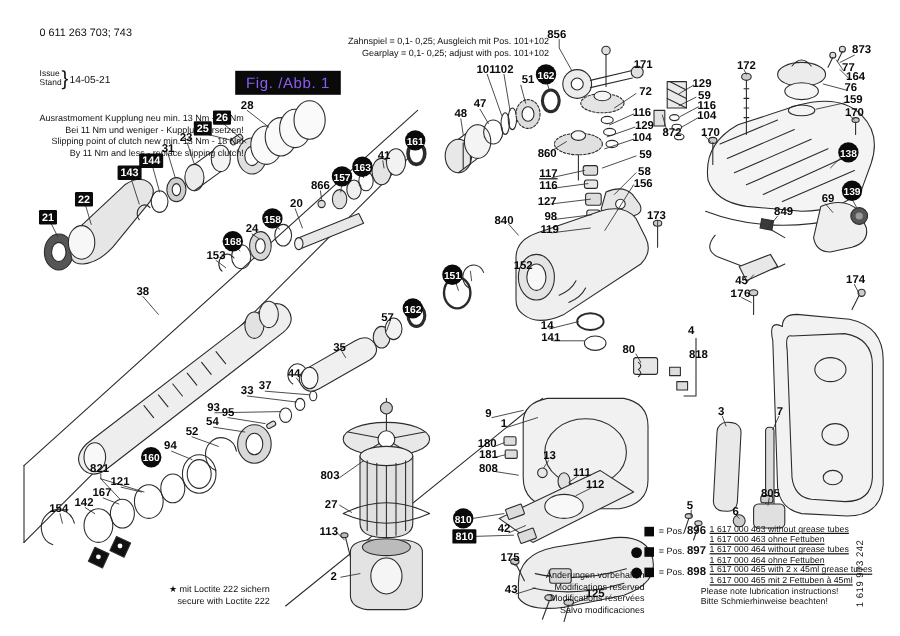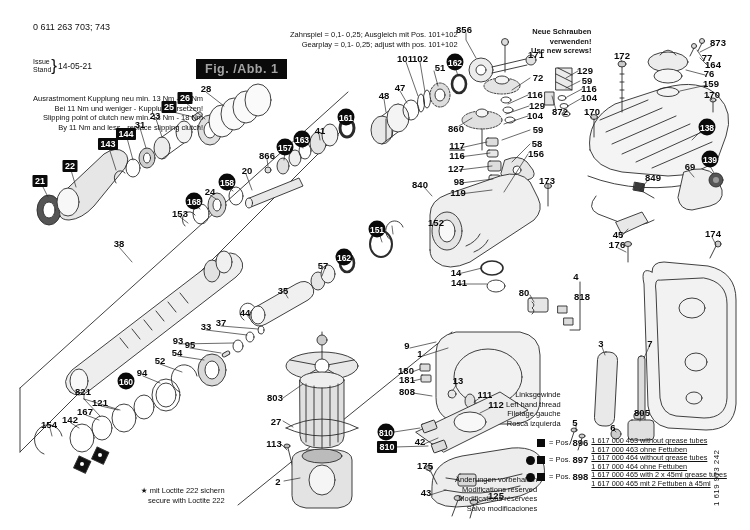--- a/index.html
+++ b/index.html
@@ -6,22 +6,22 @@
   #page{position:relative;width:750px;height:530px;background:#fff;overflow:hidden;
         font-family:"Liberation Sans",sans-serif;color:#111;}
   svg{position:absolute;left:0;top:0;}
   .note{position:absolute;font:7.5px/9.6px "Liberation Sans",sans-serif;color:#111;white-space:nowrap;text-align:right;}
   .note.bold{font-weight:bold;}
   #part-number{position:absolute;left:33px;top:22px;font-size:9px;}
   #issue-block{position:absolute;left:33px;top:56px;display:flex;align-items:center;}
   #issue-block .words{display:flex;flex-direction:column;font-size:7px;line-height:8px;}
   #issue-block .brace{font-size:17px;font-weight:200;margin:0 1px 0 0;}
   #issue-block .date{font-size:8.5px;}
-  #fig-box{position:absolute;left:196px;top:59px;background:#0a0a0a;color:#a3a3a3;
-           font-size:12.5px;font-weight:bold;padding:3px 9px;letter-spacing:.5px;}
+  #fig-box{position:absolute;left:196px;top:59px;background:#0a0a0a;color:#8b5cf6;
+           font-size:12.5px;font-weight:normal;padding:3px 9px;letter-spacing:.5px;}
   #loctite div:last-child{padding-left:11px;}
   
   .lbl{position:absolute;transform:translate(-50%,-50%);font:bold 9.5px "Liberation Sans",sans-serif;
        color:#0a0a0a;white-space:nowrap;z-index:5;}
   .lbl.box{background:#0a0a0a;color:#fff;font-size:9px;padding:1px 2.5px;border-radius:1px;}
   .lbl.circle{background:#0a0a0a;color:#fff;width:17px;height:17px;border-radius:50%;
               display:flex;align-items:center;justify-content:center;font-size:8.5px;padding:0;}
   
   #legend{position:absolute;left:518px;top:437px;}
   .legend-row{display:flex;align-items:flex-start;margin-bottom:0px;}
@@ -318,31 +318,20 @@
 
   <div class="note" style="left:33px;top:94px;">
       <div>Ausrastmoment Kupplung neu min. 13 Nm - 18 Nm</div>
       <div>Bei 11 Nm und weniger - Kupplung ersetzen!</div>
       <div>Slipping point of clutch new min. 13 Nm - 18 Nm</div>
       <div>By 11 Nm and less - replace slipping clutch!</div>
     </div>
   <div class="note" style="left:290px;top:30px;">
       <div>Zahnspiel = 0,1- 0,25; Ausgleich mit Pos. 101+102</div>
       <div>Gearplay  = 0,1- 0,25; adjust with pos. 101+102</div>
-    </div>
-  <div class="note bold" style="left:531px;top:27px;">
-      <div>Neue Schrauben</div>
-      <div>verwenden!</div>
-      <div>Use new screws!</div>
-    </div>
-  <div class="note" style="left:506px;top:390px;">
-      <div>Linksgewinde</div>
-      <div>Left hand thread</div>
-      <div>Filetage gauche</div>
-      <div>Rosca izquierda</div>
     </div>
   <div class="note" id="loctite" style="left:137px;top:486px;">
       <div>★ mit Loctite 222 sichern</div>
       <div>secure with Loctite 222</div>
     </div>
   <div class="note" style="left:455px;top:475px;">
       <div>Änderungen vorbehalten</div>
       <div>Modifications reserved</div>
       <div>Modifications réservées</div>
       <div>Salvo modificaciones</div>
@@ -378,20 +367,24 @@
             <span class="mk-ci"></span>
             <span class="mk-sq"></span>
           </span>
           <span class="eq">= Pos.</span>
           <span class="pos">898</span>
           <div class="lines">
             <div>1 617 000 465 with 2 x 45ml grease tubes</div>
             <div>1 617 000 465 mit 2 Fettuben à 45ml</div>
           </div>
         </div>
+      </div>
+    <div class="legend-note">
+        <div>Please note lubrication instructions!</div>
+        <div>Bitte Schmierhinweise beachten!</div>
       </div>
   </div>
 
   <div id="doc-number">1 619 973 242</div>
 
   <div>
       <span class="lbl box" style="left: 40px; top: 181px;">21</span>
       <span class="lbl box" style="left: 70px; top: 166px;">22</span>
       <span class="lbl box" style="left: 108px; top: 144px;">143</span>
       <span class="lbl box" style="left: 126px; top: 134px;">144</span>

